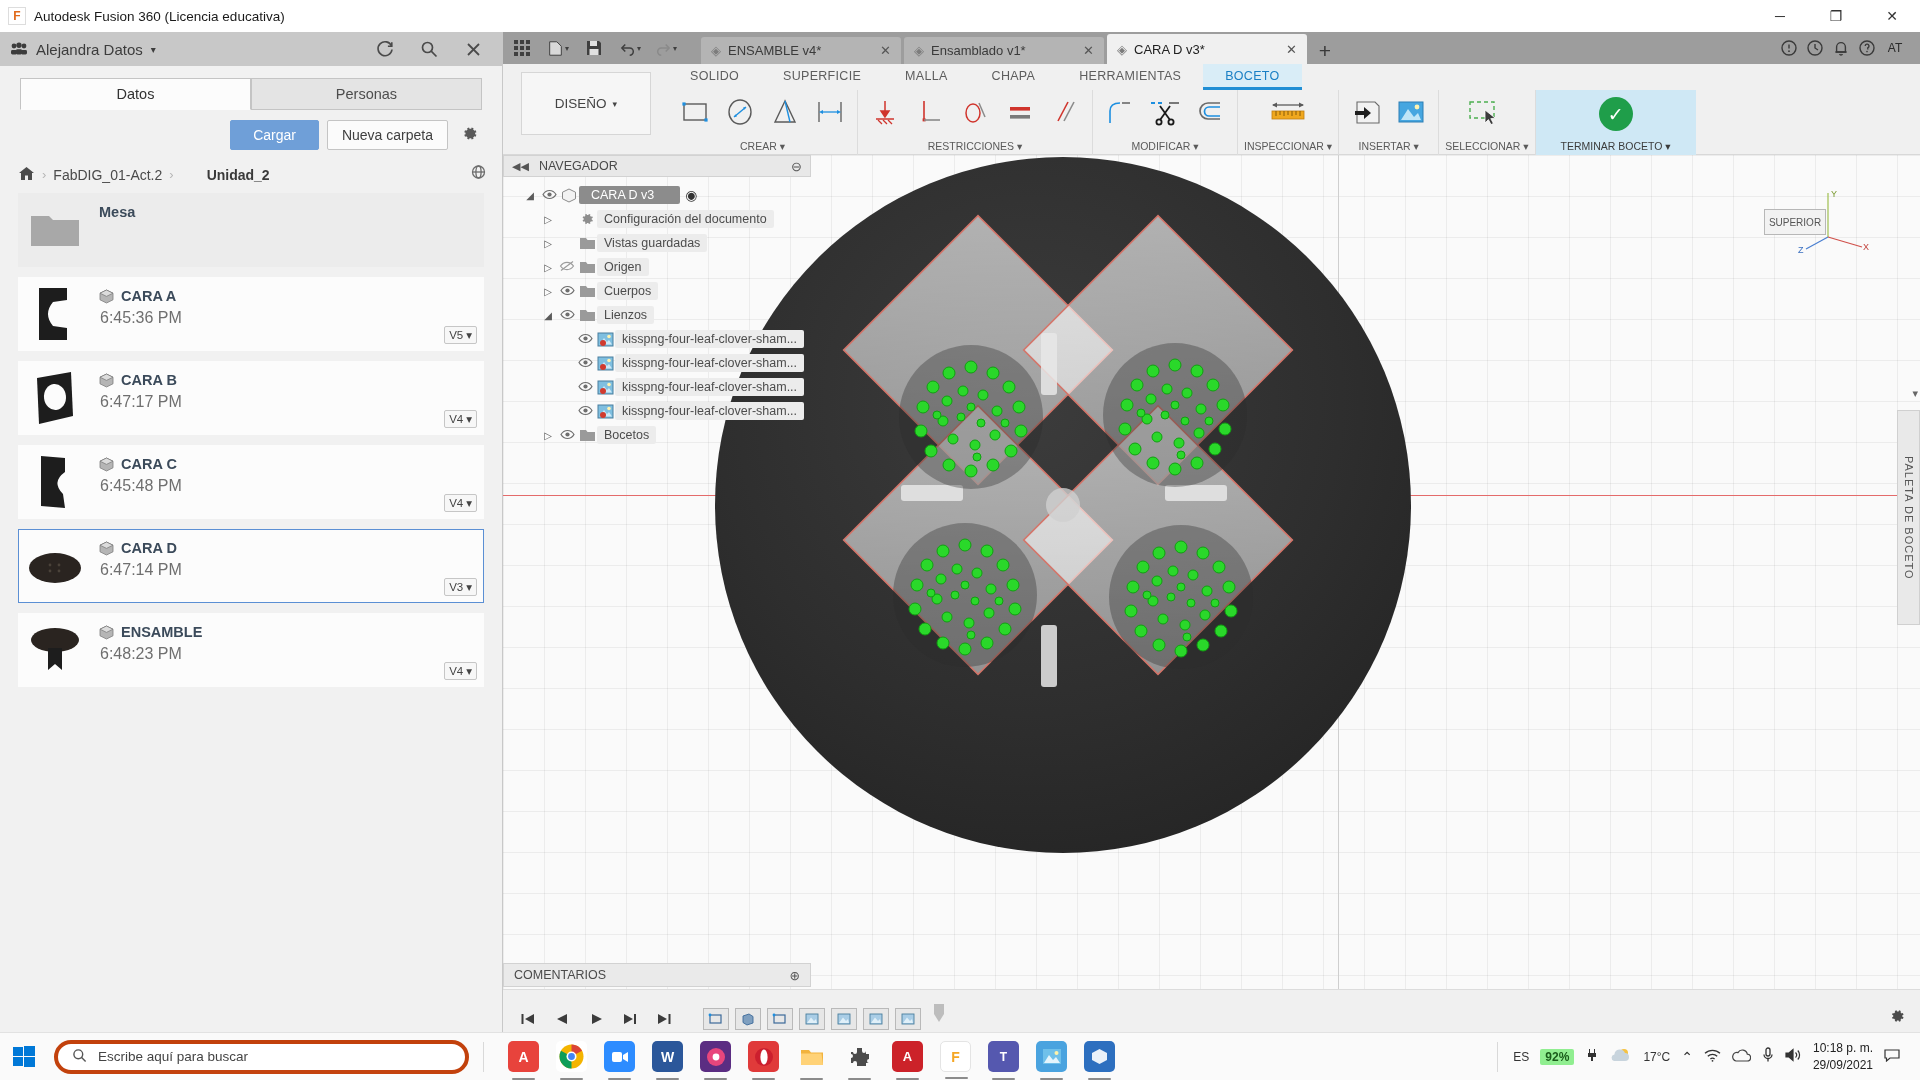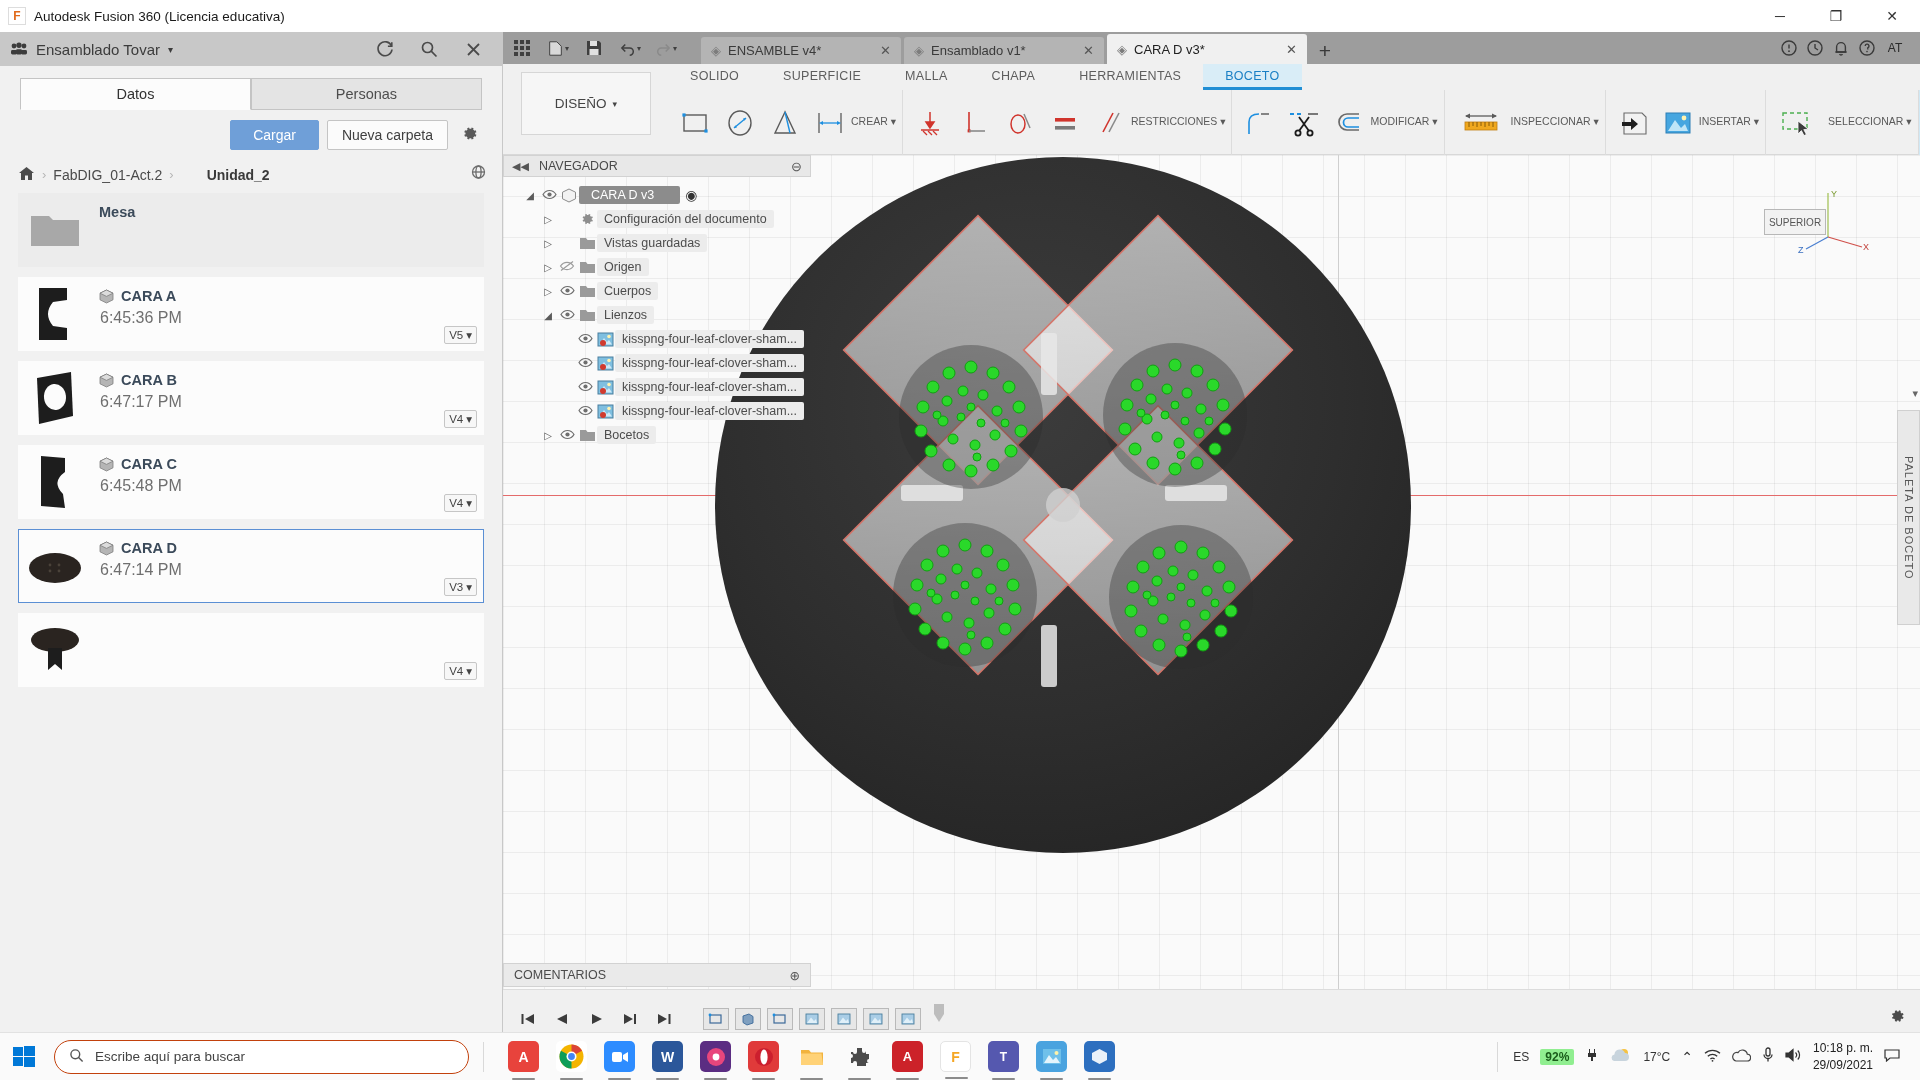--- a/index.html
+++ b/index.html
@@ -102,21 +102,21 @@
   
   .ribbon { height:91px; background:#f0f0f0; position:relative;
     border-bottom:1px solid #d8d8d8; display:flex; }
   .wsbox { width:130px; margin:8px 0 0 18px; height:63px; border:1px solid #d6d6d6;
     background:#f6f6f6; display:flex; align-items:center; justify-content:center;
     font-size:13.5px; color:#444; }
   .ribbon-tabs { position:absolute; left:165px; top:0; display:flex; height:26px; }
   .rtab { padding:5px 22px; font-size:12.5px; color:#5d5d5d; letter-spacing:.3px; }
   .rtab.active { background:#d9edf7; color:#1a7fc4; border-bottom:3px solid #1f8ed4; }
   .panels { position:absolute; left:165px; top:26px; display:flex; height:65px; }
-  .panel { display:flex; flex-direction:row; align-items:center;
+  .panel { display:flex; flex-direction:column; align-items:center;
     border-right:1px solid #dcdcdc; padding:0 6px; height:65px; justify-content:space-between; }
   .panel:last-child { border-right:none; }
   .prow { display:flex; align-items:center; gap:3px; height:44px; }
   .pbtn { width:42px; height:40px; display:flex; align-items:center;
     justify-content:center; }
   .plabel { font-size:10.5px; color:#5a5a5a; padding-bottom:3px; white-space:nowrap; }
   .pbig { width:52px; }
   .finish { background:#cfe8f5; width:160px; height:65px; display:flex;
     flex-direction:column; align-items:center; justify-content:space-between; }
   .finish .circle { width:34px; height:34px; border-radius:50%; background:#1f9e4a;
@@ -192,21 +192,21 @@
   .viewcube { position:absolute; right:50px; top:30px; width:120px; height:90px; }
   .vc-box { position:absolute; left:14px; top:24px; width:62px; height:26px;
     border:1px solid #b7b7b7; background:#f2f2f2; display:flex;
     align-items:center; justify-content:center; font-size:10px; color:#555; }
 
   
   .taskbar { position:absolute; left:0; bottom:0; width:1920px; height:48px;
     background:#fafafa; display:flex; align-items:center; border-top:1px solid #e2e2e2; }
   .start { width:48px; height:48px; display:flex; align-items:center;
     justify-content:center; }
-  .searchbox { width:415px; height:34px; background:#fff; border:1px solid #c2410c;
+  .searchbox { width:415px; height:34px; background:#fff; border:4px solid #c2410c;
     border-radius:17px; display:flex; align-items:center; padding:0 14px;
     margin-left:6px; }
   .searchbox .si { color:#555; font-size:14px; margin-right:11px; }
   .searchbox .sp { font-size:13.5px; color:#444; }
   .tb-div { width:1px; height:30px; background:#d9d9d9; margin:0 14px; }
   .tbapps { display:flex; align-items:center; gap:17px; margin-left:10px; }
   .tbapp { width:31px; height:31px; border-radius:5px; display:flex;
     align-items:center; justify-content:center; font-size:14px; color:#fff;
     position:relative; }
   .tbapp.open::after { content:""; position:absolute; bottom:-8px; left:4px;
@@ -241,21 +241,21 @@
       <div class="people-icon">
         <svg width="18" height="14" viewBox="0 0 18 14">
           <circle cx="4" cy="4" r="2.4" fill="#3c3c3c"></circle>
             <circle cx="9" cy="3.2" r="2.7" fill="#3c3c3c"></circle>
           <circle cx="14" cy="4" r="2.4" fill="#3c3c3c"></circle>
           <rect x="1" y="8" width="6" height="4.5" rx="1.4" fill="#3c3c3c"></rect>
           <rect x="6" y="7.3" width="6" height="5.2" rx="1.4" fill="#3c3c3c"></rect>
           <rect x="11" y="8" width="6" height="4.5" rx="1.4" fill="#3c3c3c"></rect>
         </svg>
       </div>
-      <div class="user">Ensamblado Tovar</div>
+      <div class="user">Alejandra Datos</div>
       <div class="caret">▾</div>
       <div class="actions">
         <div class="act">
           <svg width="19" height="19" viewBox="0 0 19 19" fill="none" stroke="#4a4a4a" stroke-width="1.6">
             <path d="M15.5 6A7 7 0 1 0 16 9.5"></path>
               <polyline points="15.8,2.3 15.8,6.2 11.9,6.2"></polyline>
           </svg>
         </div>
         <div class="act">
           <svg width="18" height="18" viewBox="0 0 18 18" fill="none" stroke="#4a4a4a" stroke-width="1.7">
@@ -418,20 +418,32 @@
           <span>▾</span>
         </div>
       </div>
 
       <div class="filerow">
         <div class="thumb">
           <svg width="60" height="56" viewBox="0 0 60 56">
             <ellipse cx="30" cy="18" rx="24" ry="12" fill="#2a2420"></ellipse>
             <path d="M23 26 L37 26 L37 48 L30 42 L23 48 Z" fill="#1d1d1d"></path>
           </svg>
+        </div>
+        <div class="fileinfo">
+          <div class="fname">
+            <span class="cube">
+              <svg width="15" height="15" viewBox="0 0 15 15">
+                <path d="M7.5 1 14 4.2v6.6L7.5 14 1 10.8V4.2z" fill="#b5b5b5" stroke="#7e7e7e" stroke-width=".8"></path>
+                <path d="M7.5 1 14 4.2 7.5 7.4 1 4.2z" fill="#dcdcdc" stroke="#7e7e7e" stroke-width=".8"></path>
+              </svg>
+            </span>
+            <span>ENSAMBLE</span>
+          </div>
+          <div class="ftime">6:48:23 PM</div>
         </div>
         <div class="vbadge">
           <span>V4</span>
           <span>▾</span>
         </div>
       </div>
     </div>
   </div>
 
   <div class="fusion">

